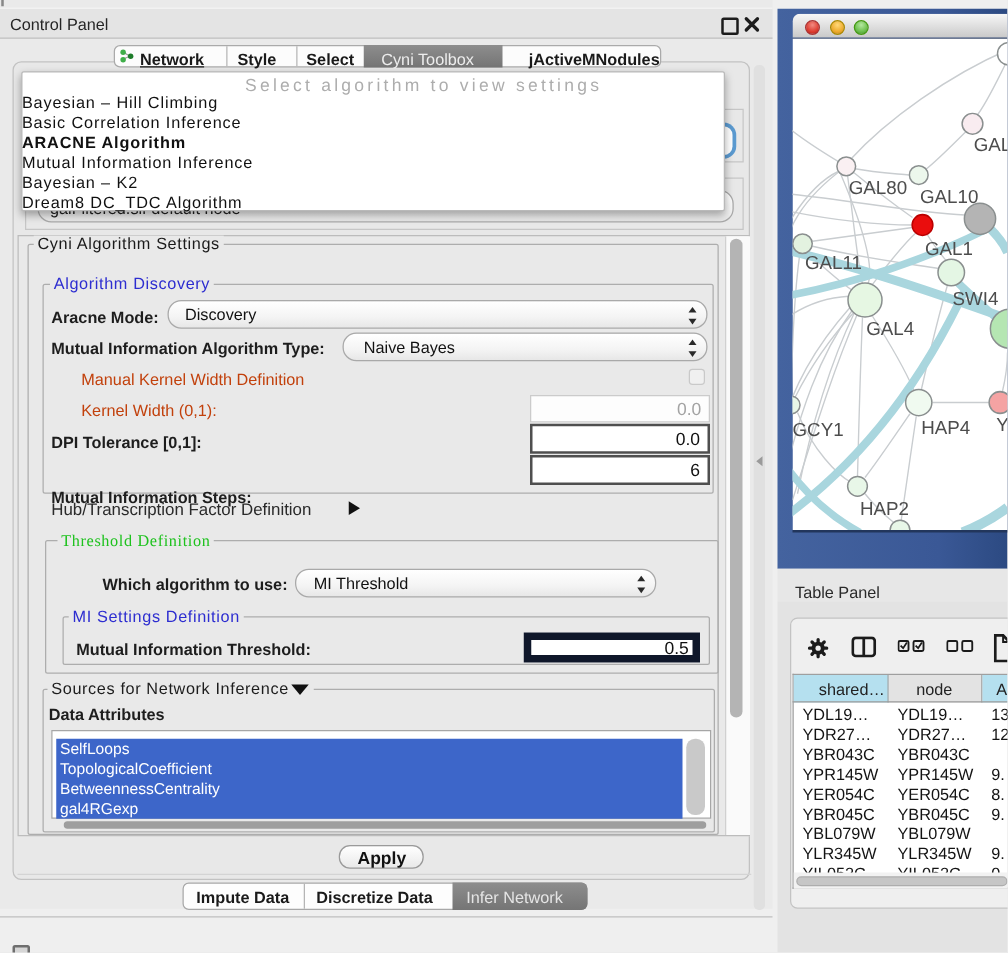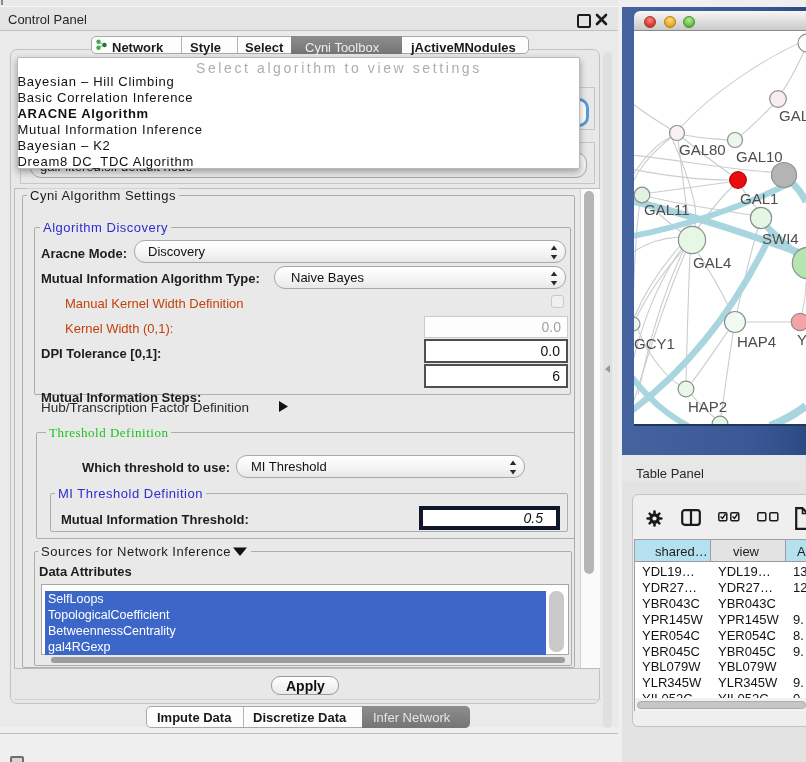--- a/index.html
+++ b/index.html
@@ -49,25 +49,25 @@
 <div class="abs" style="left:237px;top:37px;width:1px;height:16px;background:#b5b5b5;"></div>
 <div class="abs" style="left:291px;top:36px;width:111px;height:18px;
      background:linear-gradient(#8d8d8d,#757575);"></div>
 
 <svg class="abs" style="left:95px;top:39px;" width="13" height="13" viewBox="0 0 13 13">
   <path d="M4 3 L9 6 M4 8 L9 6" stroke="#9a9a9a" stroke-width="1"></path>
   <circle cx="3.5" cy="2.8" r="2.2" fill="#3fae49"></circle>
   <circle cx="3.5" cy="8.8" r="2.2" fill="#3fae49"></circle>
   <circle cx="9.5" cy="6" r="2.2" fill="#1d7c2a"></circle>
 </svg>
-<div class="abs" style="left:112px;top:40px;font-size:13px;color:#1a1a1a;font-weight:bold;">Network</div>
+<div class="abs" style="left:112px;top:40px;font-size:13px;color:#1a1a1a;font-weight:bold;text-decoration:underline;">Network</div>
 <div class="abs" style="left:190px;top:40px;font-size:13px;color:#1a1a1a;font-weight:bold;">Style</div>
 <div class="abs" style="left:245px;top:40px;font-size:13px;color:#1a1a1a;font-weight:bold;">Select</div>
 <div class="abs" style="left:305px;top:40px;font-size:13px;color:#ededed;">Cyni Toolbox</div>
-<div class="abs" style="left:411px;top:40px;font-size:13px;color:#1a1a1a;font-weight:bold;">jActiveMNodules</div>
+<div class="abs" style="left:423px;top:40px;font-size:13px;color:#1a1a1a;font-weight:bold;">jActiveMNodules</div>
 
 <div class="abs" style="left:20px;top:87px;width:575px;height:43px;border:1px solid #c6c6c6;box-sizing:border-box;"></div>
 <div class="abs" style="left:135px;top:101px;width:451px;height:23px;border-radius:7px;
      background:#fff;box-shadow:0 0 0 3px #5b9ad0;"></div>
 <div class="abs" style="left:20px;top:142px;width:575px;height:42px;border:1px solid #c6c6c6;box-sizing:border-box;"></div>
 <div class="combo" style="left:30px;top:152px;width:557px;height:26px;"></div>
 <div class="abs" style="left:40px;top:159px;font-size:13px;color:#222;">galFiltered.sif default node</div>
 
 <div class="abs" style="left:14px;top:188px;width:586px;height:481px;background:#e9e9e9;
      border:1px solid #bcbcbc;box-sizing:border-box;"></div>
@@ -109,33 +109,33 @@
 <div class="fld" style="left:424px;top:364px;width:144px;height:24px;border:2px solid #4f4f4f;">6</div>
 
 <div class="abs" style="left:41px;top:400px;font-size:13.5px;color:#2a2a2a;">Hub/Transcription Factor Definition</div>
 <svg class="abs" style="left:277px;top:400px;" width="12" height="13" viewBox="0 0 12 13">
   <path d="M2 1 L11 6.5 L2 12 Z" fill="#111"></path>
 </svg>
 
 <div class="grp" style="left:36px;top:432px;width:539px;height:107px;"></div>
 <div class="gtitle" style="left:46px;top:432px;color:#1ec21e;font-family:Liberation Serif, serif;">Threshold Definition</div>
 
-<div class="lbl abs" style="left:82px;top:460px;">Which threshold to use:</div>
+<div class="lbl abs" style="left:82px;top:460px;">Which algorithm to use:</div>
 <div class="combo" style="left:236px;top:455px;width:289px;height:23px;">
   <div class="ctext" style="left:14px;">MI Threshold</div>
   <svg class="step" style="right:7px;top:4px;" width="8" height="15" viewBox="0 0 8 15">
     <path d="M4 0.5 L7.2 5 L0.8 5 Z" fill="#2a2a2a"></path>
       <path d="M4 14.5 L0.8 10 L7.2 10 Z" fill="#2a2a2a"></path>
   </svg>
 </div>
 
 <div class="grp" style="left:50px;top:493px;width:518px;height:39px;"></div>
-<div class="gtitle" style="left:55px;top:493px;color:#2d2dd0;">MI Threshold Definition</div>
+<div class="gtitle" style="left:55px;top:493px;color:#2d2dd0;">MI Settings Definition</div>
 <div class="lbl abs" style="left:61px;top:512px;">Mutual Information Threshold:</div>
-<div class="fld" style="left:419px;top:506px;width:141px;height:24px;border:4px solid #0f172a;padding-right:13px;font-style:italic;">0.5</div>
+<div class="fld" style="left:419px;top:506px;width:141px;height:24px;border:6px solid #0f172a;padding-right:3px;">0.5</div>
 
 <div class="grp" style="left:34px;top:551px;width:538px;height:115px;"></div>
 <div class="gtitle" style="left:38px;top:551px;color:#1d1d1d;">Sources for Network Inference&nbsp;&nbsp;&nbsp;&nbsp;</div>
 <svg class="abs" style="left:232px;top:546px;" width="16" height="11" viewBox="0 0 16 11">
   <path d="M1 1.5 L15 1.5 L8 10 Z" fill="#111"></path>
 </svg>
 <div class="lbl abs" style="left:39px;top:564px;">Data Attributes</div>
 <div class="abs" style="left:41px;top:584px;width:528px;height:71px;background:#fff;
      border:1px solid #a6a6a6;box-sizing:border-box;"></div>
 <div class="abs" style="left:45px;top:591px;width:501px;height:63.5px;background:#3d66c9;"></div>
@@ -302,21 +302,21 @@
   <path d="M7.5 1.2 V6.5 H12.5" fill="none" stroke="#1b1b1b" stroke-width="1.6"></path>
 </svg>
 
 <div class="abs" style="left:634px;top:539px;width:172px;height:172px;background:#ffffff;
      border:1px solid #9f9f9f;border-right:none;box-sizing:border-box;"></div>
 <div class="abs" style="left:635px;top:540px;width:76px;height:22px;background:#b5e0ef;border-right:1px solid #9f9f9f;box-sizing:border-box;"></div>
 <div class="abs" style="left:711px;top:540px;width:75px;height:22px;background:#e3e3e3;border-right:1px solid #9f9f9f;box-sizing:border-box;"></div>
 <div class="abs" style="left:786px;top:540px;width:20px;height:22px;background:#b5e0ef;"></div>
 <div class="abs" style="left:634px;top:561px;width:172px;height:1px;background:#9a9a9a;"></div>
 <div class="abs" style="left:655px;top:544px;font-size:13px;color:#222;">shared…</div>
-<div class="abs" style="left:733px;top:544px;font-size:13px;color:#222;">view</div>
+<div class="abs" style="left:733px;top:544px;font-size:13px;color:#222;">node</div>
 <div class="abs" style="left:797px;top:544px;font-size:13px;color:#222;">A</div>
 
 <div class="abs" style="left:642px;top:564px;font-size:13px;color:#131313;line-height:15.9px;">
  YDL19…<br>YDR27…<br>YBR043C<br>YPR145W<br>YER054C<br>YBR045C<br>YBL079W<br>YLR345W<br>YIL052C
 </div>
 <div class="abs" style="left:718px;top:564px;font-size:13px;color:#131313;line-height:15.9px;">
  YDL19…<br>YDR27…<br>YBR043C<br>YPR145W<br>YER054C<br>YBR045C<br>YBL079W<br>YLR345W<br>YIL052C
 </div>
 <div class="abs" style="left:793px;top:564px;font-size:13px;color:#131313;line-height:15.9px;">
  13<br>12<br>&nbsp;<br>9.<br>8.<br>9.<br>&nbsp;<br>9.<br>0.

